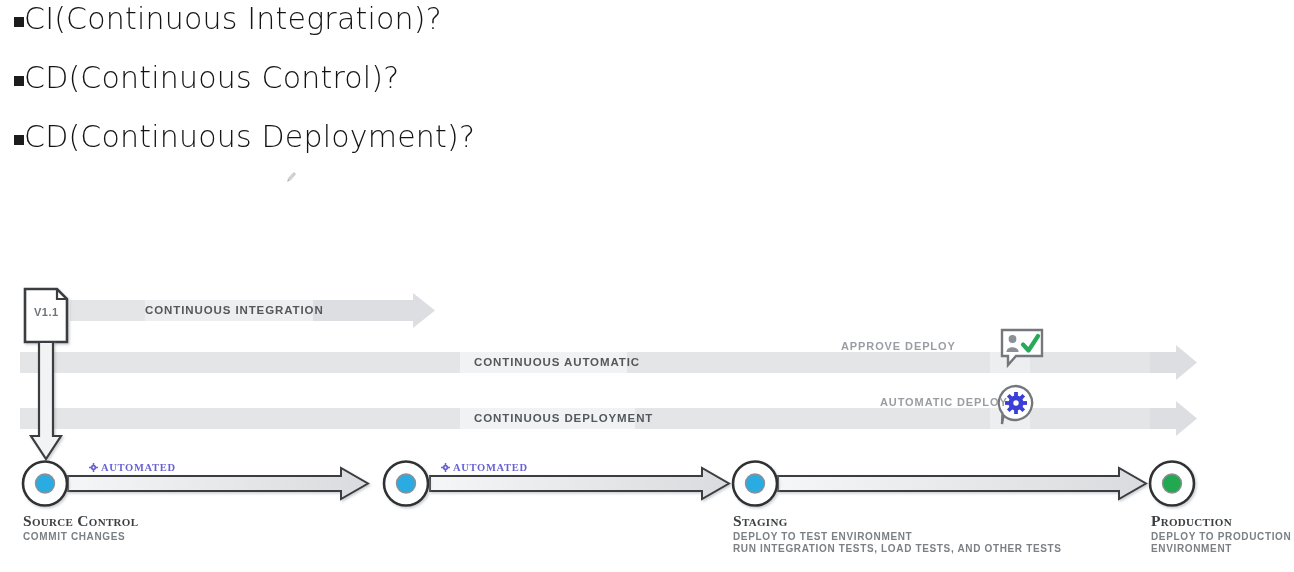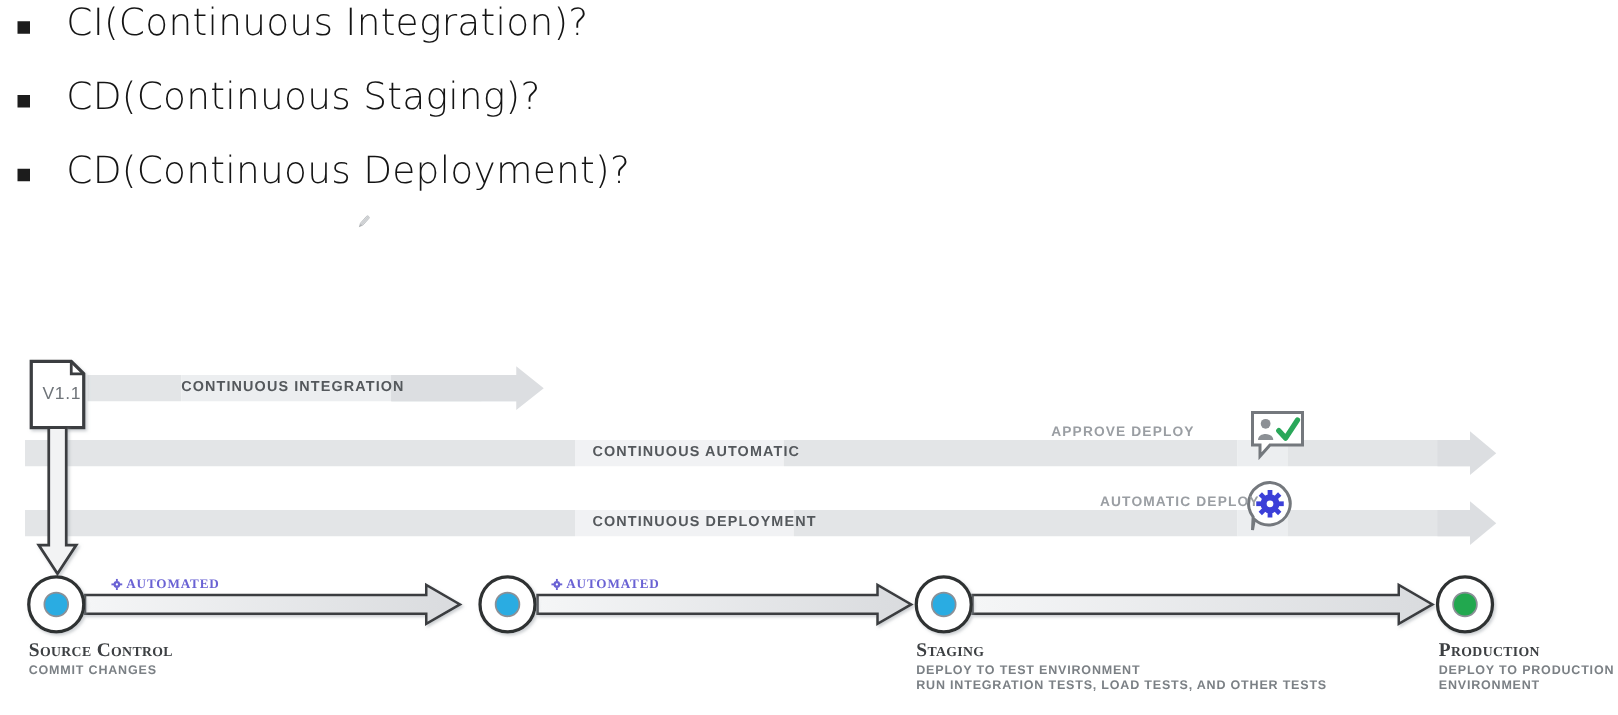--- a/index.html
+++ b/index.html
@@ -31,21 +31,20 @@
   }
   .bullet-marker {
     width: 10px;
     height: 10px;
     background: #1c1c1c;
     margin-left: 14px;
     margin-top: 17px;
     flex: 0 0 auto;
   }
   .bullet-text {
-    margin-left: 29px;
     font-family: "DejaVu Sans", sans-serif;
     font-size: 30px;
     font-weight: 300;
     letter-spacing: 0.2px;
     line-height: 38px;
     color: #141414;
     white-space: nowrap;
   }
 
   
@@ -87,22 +86,22 @@
     font-family: "Liberation Sans", sans-serif;
     font-size: 11px;
     font-weight: bold;
     letter-spacing: 0.9px;
     color: #9a9ea3;
     white-space: nowrap;
   }
   .version-tag {
     position: absolute;
     font-family: "Liberation Sans", sans-serif;
-    font-size: 14px;
-    font-weight: normal;
+    font-size: 11px;
+    font-weight: bold;
     letter-spacing: 0.5px;
     color: #6f7479;
     white-space: nowrap;
   }
 
   
   .automated-label {
     position: absolute;
     display: flex;
     align-items: center;
@@ -142,21 +141,21 @@
 </head>
 <body>
 
 <div id="bullet-list">
   <div class="bullet-row">
     <div class="bullet-marker"></div>
     <div class="bullet-text">CI(Continuous Integration)?</div>
   </div>
   <div class="bullet-row">
     <div class="bullet-marker"></div>
-    <div class="bullet-text">CD(Continuous Staging)?</div>
+    <div class="bullet-text">CD(Continuous Control)?</div>
   </div>
   <div class="bullet-row">
     <div class="bullet-marker"></div>
     <div class="bullet-text">CD(Continuous Deployment)?</div>
   </div>
 </div>
 
 <svg id="pencil-cursor" viewBox="0 0 16 16">
   <g transform="rotate(42 8 8)">
     <rect x="7" y="2.5" width="2.6" height="9" rx="1.1" fill="#b8bcc0" stroke="#7e8388" stroke-width="0.6"></rect>

